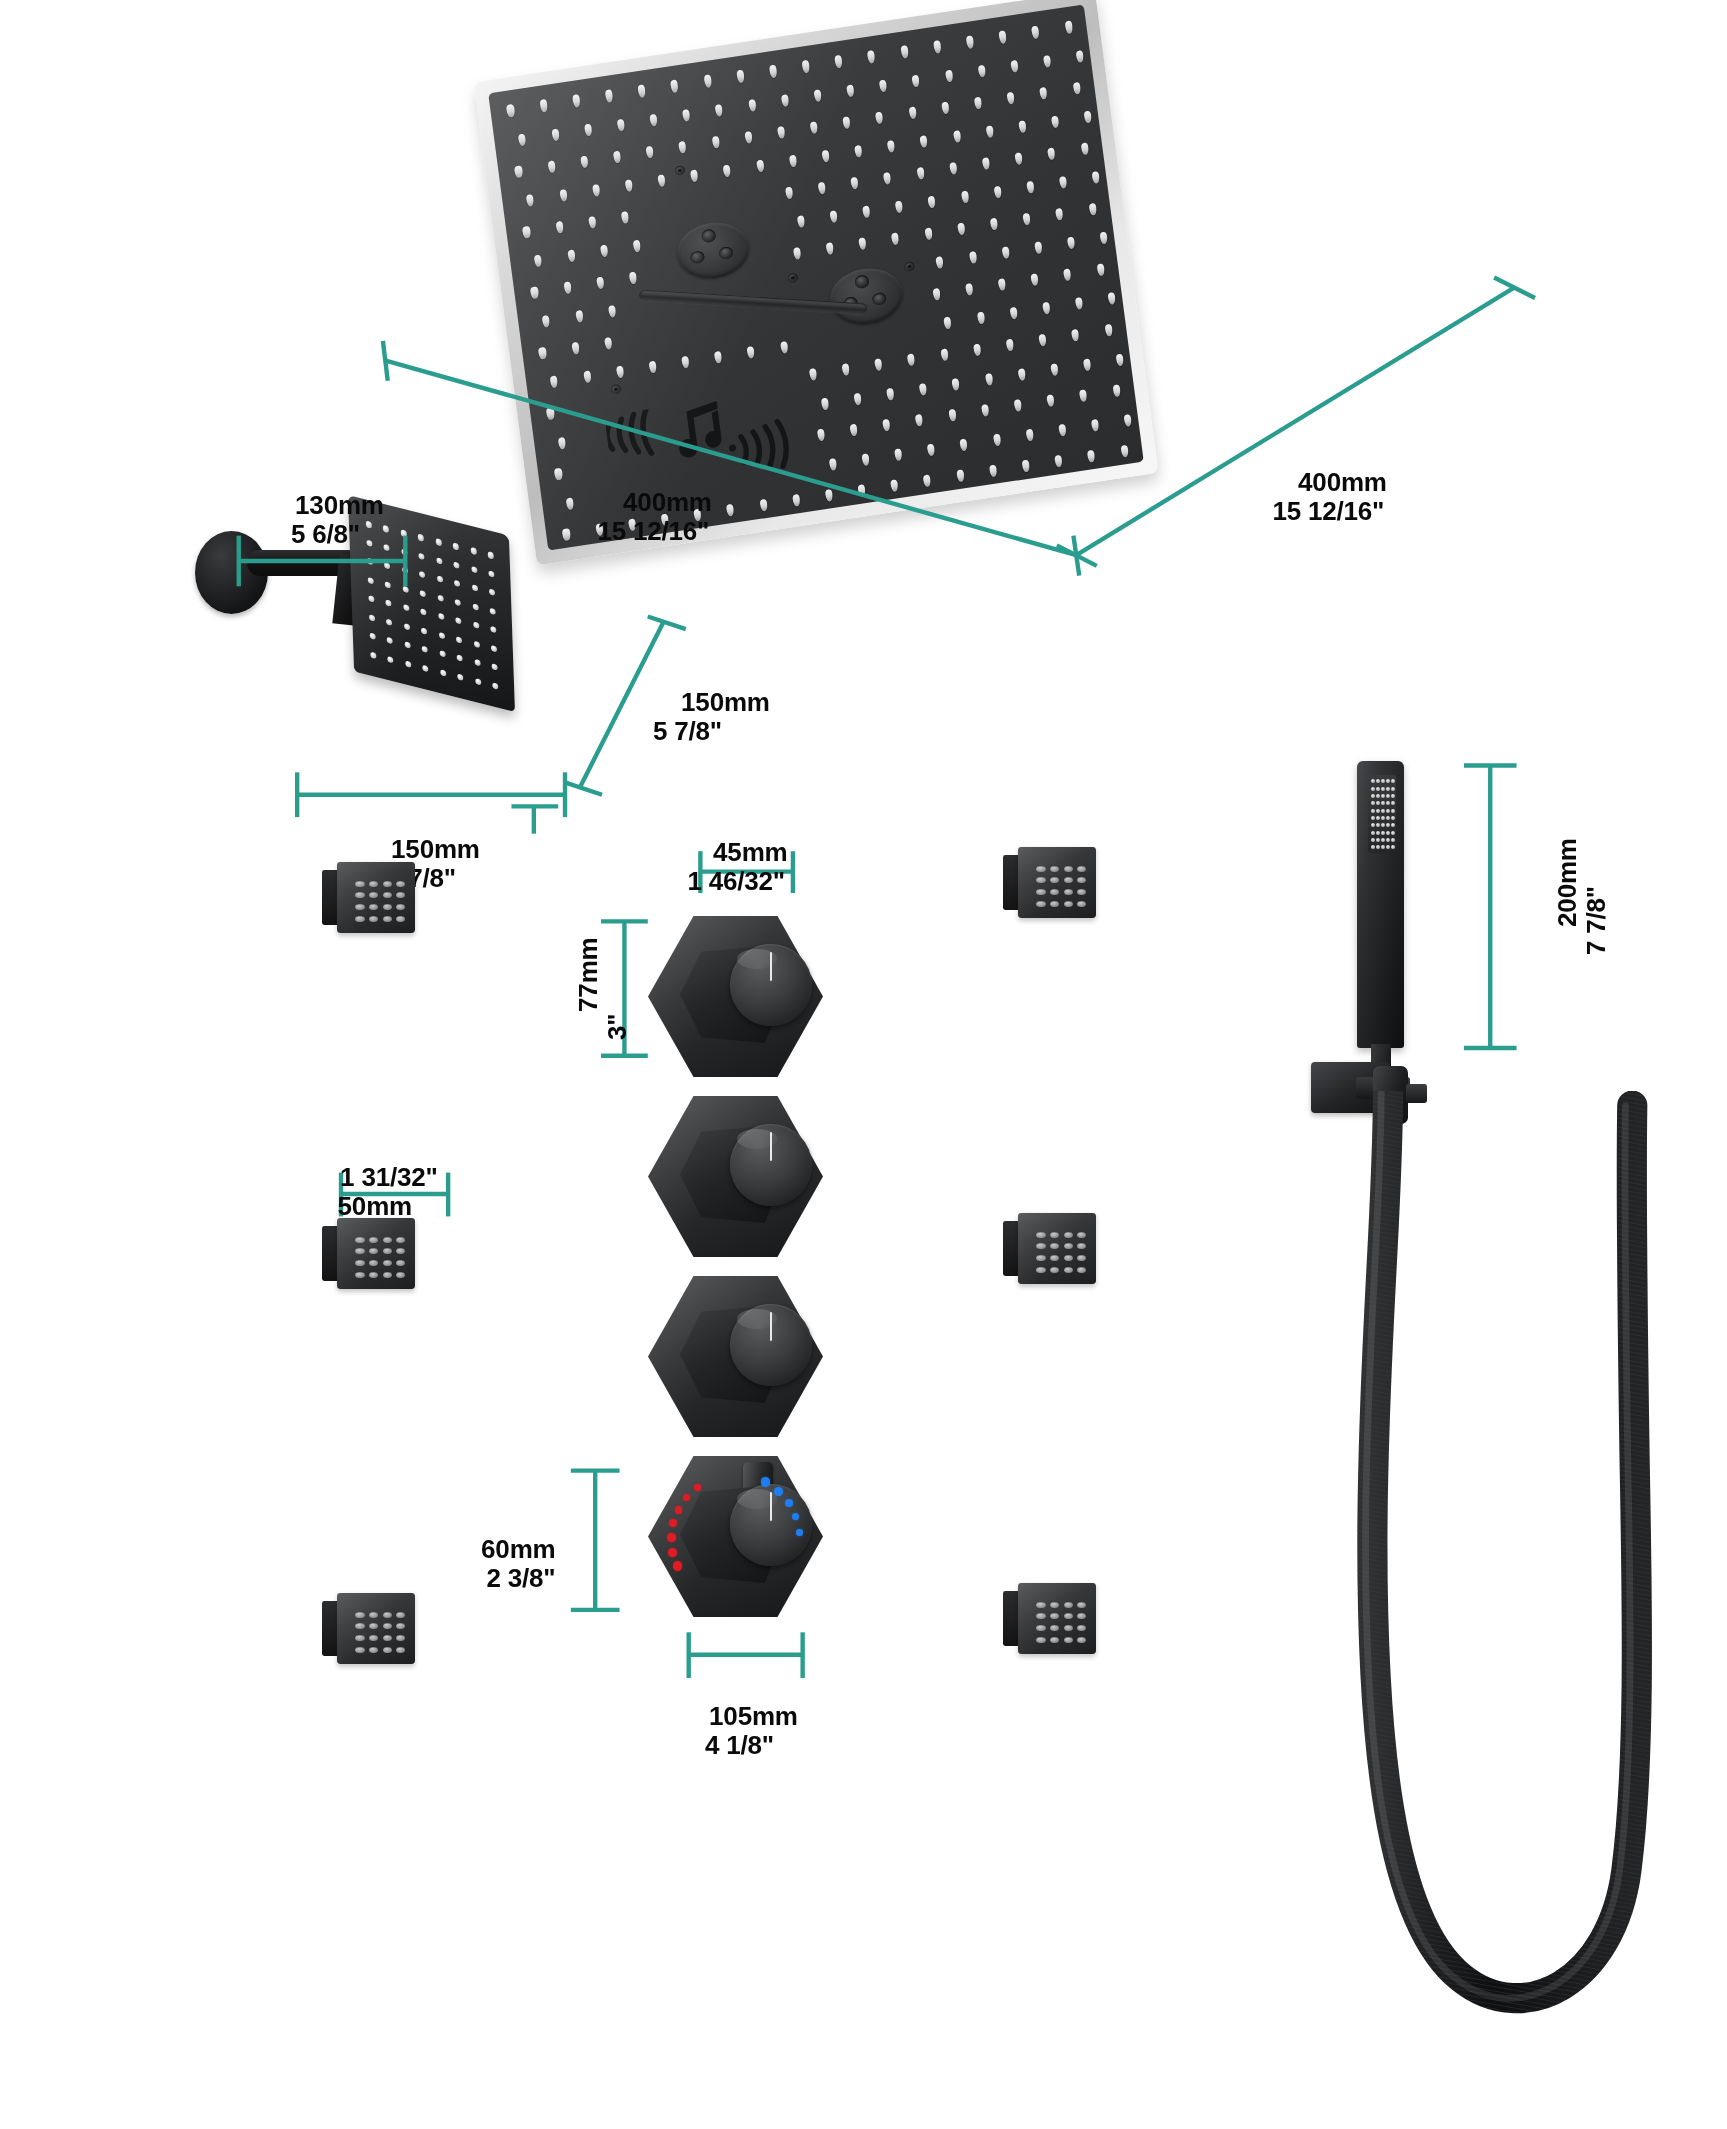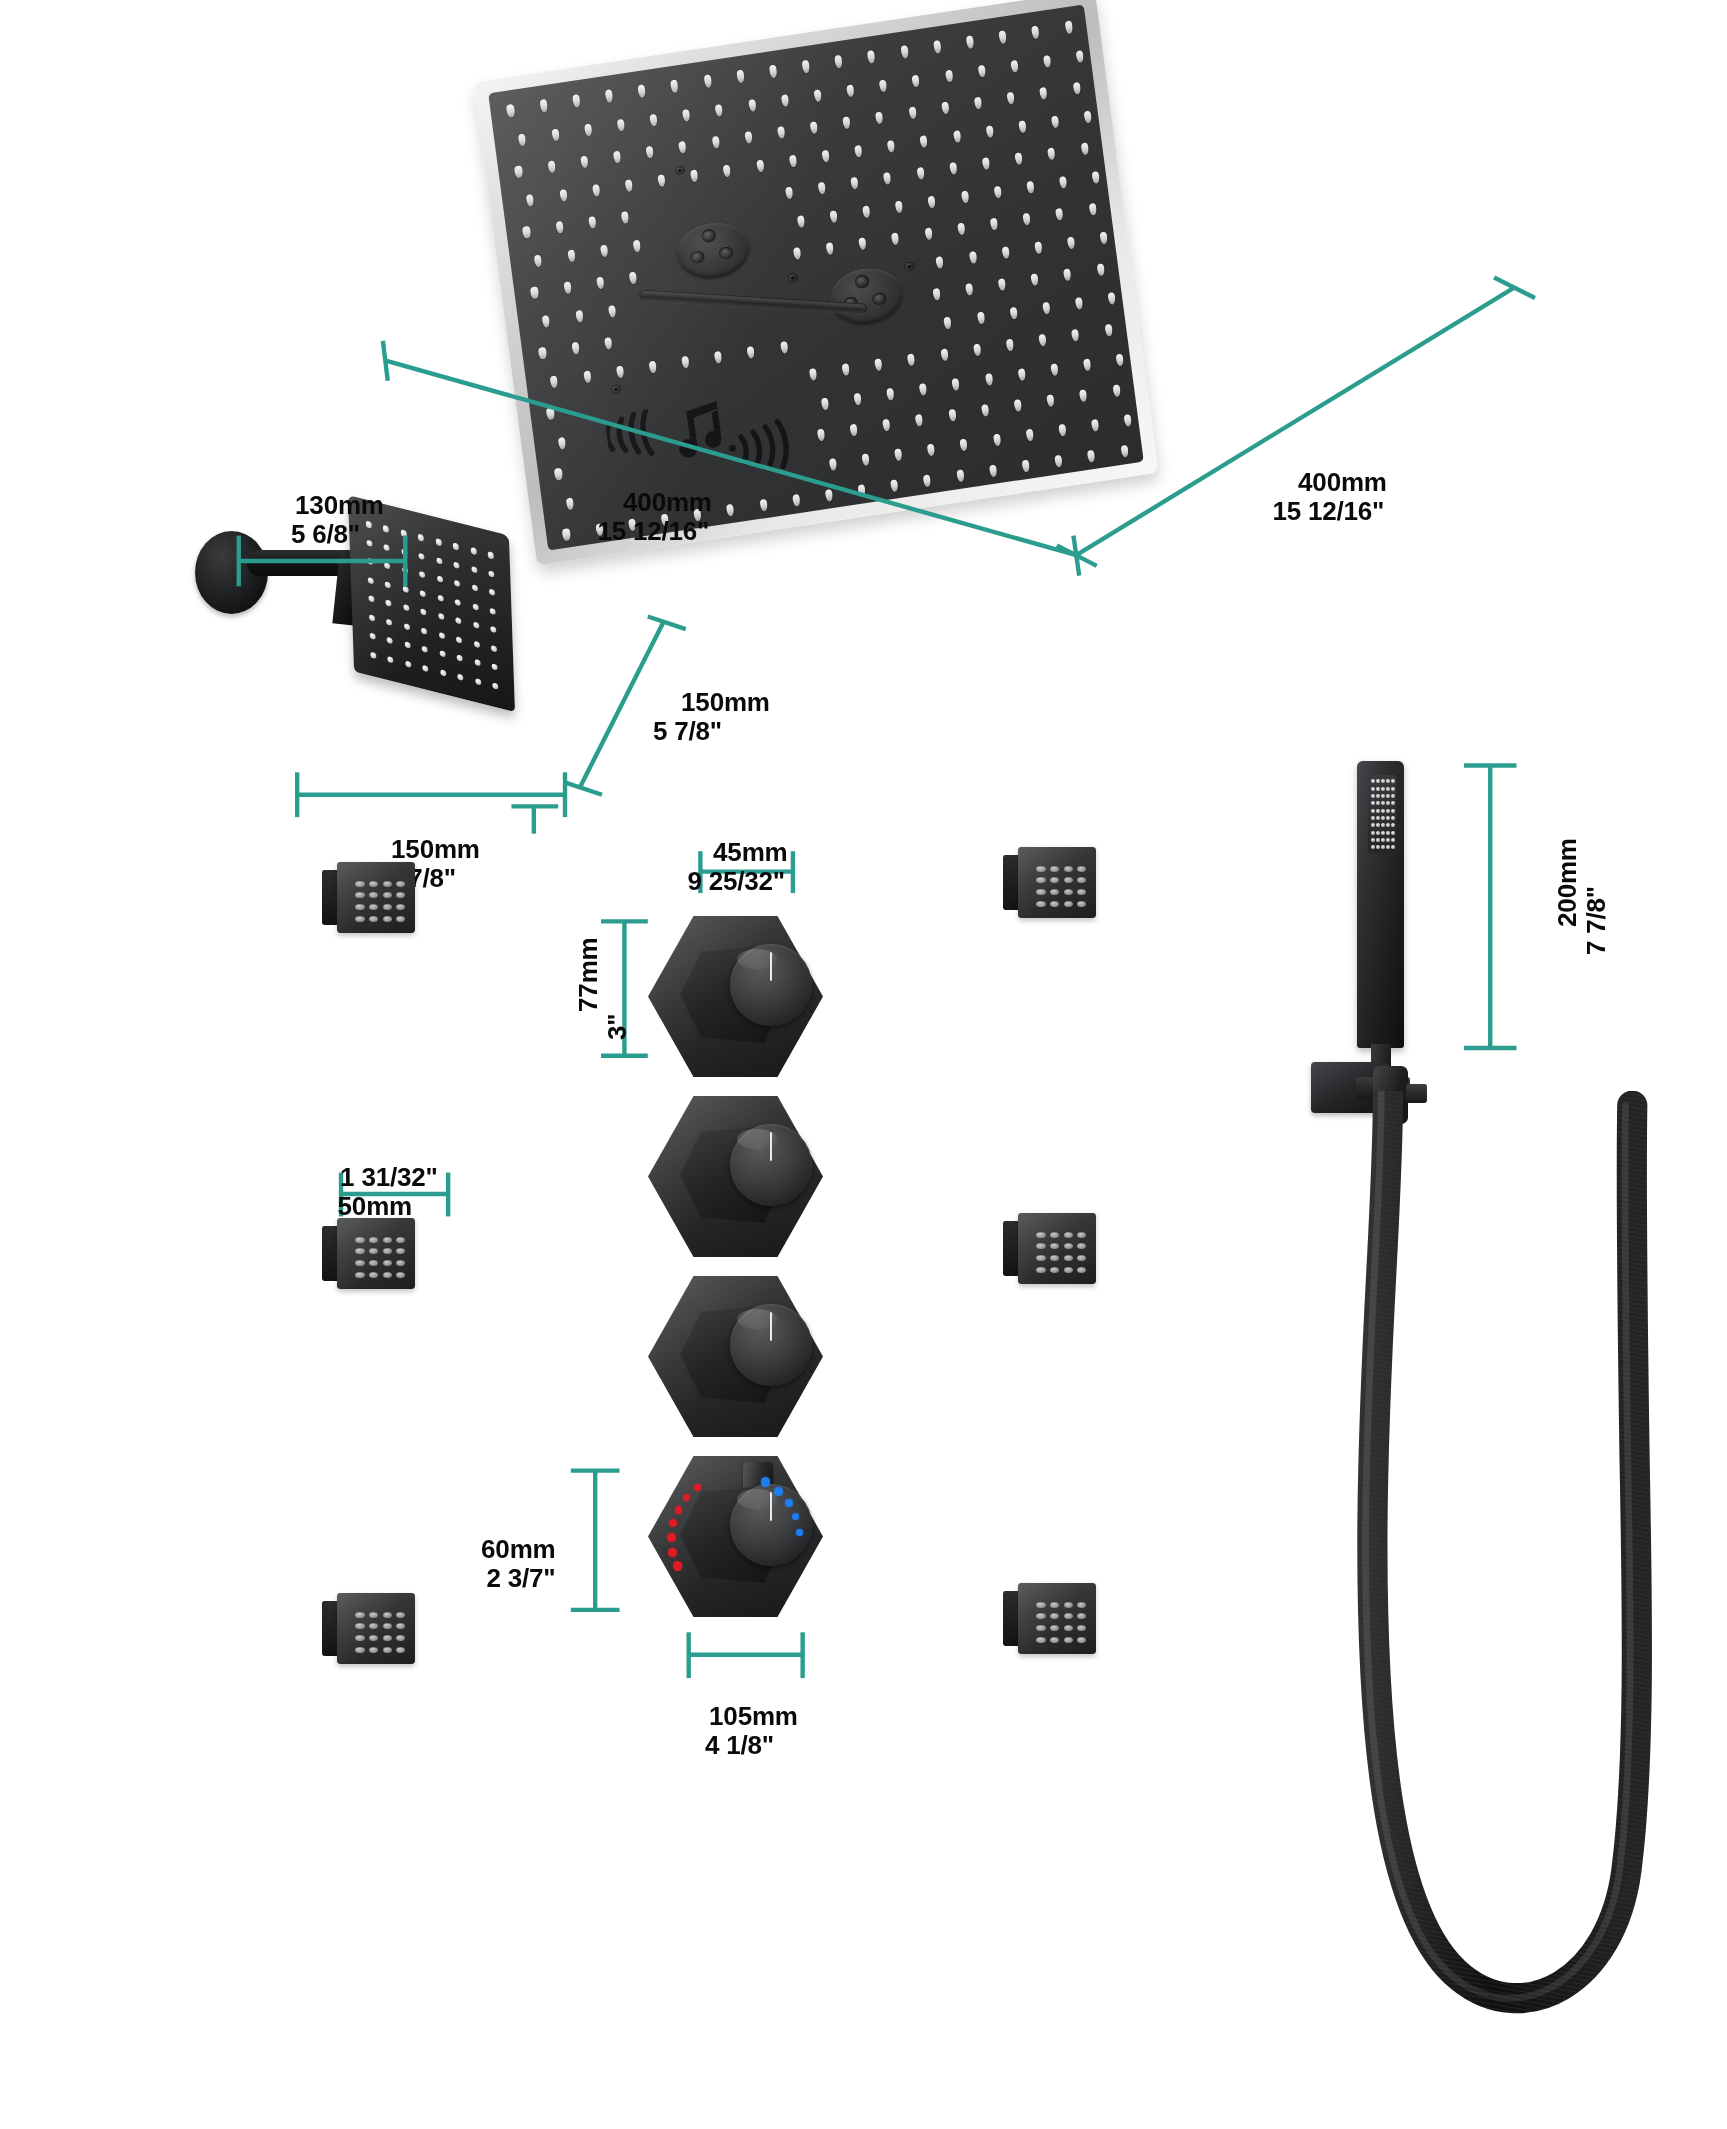--- a/index.html
+++ b/index.html
@@ -816,21 +816,21 @@
       <line x1="1234" y1="1892" x2="1330" y2="1892"></line>
       <line x1="1234" y1="2168" x2="1330" y2="2168"></line>
 
       <line x1="1096" y1="1656" x2="1096" y2="1712"></line>
       <line x1="1050" y1="1656" x2="1146" y2="1656"></line>
     </g>
   </svg>
 
   <div class="dimtext" style="left:685px;top:808px;font-size:26px;text-align:center;">
     <span>45mm
-9 25/32"</span>
+1 46/32"</span>
   </div>
   <div class="dimtext rot90ccw" style="left:544px;top:1040px;font-size:26px;text-align:left;">
     <span>77mm
 3"</span>
   </div>
 
   <div class="hexvalve" id="thermo" style="left:648px;top:1456px;">
     <div class="hex-plate"></div>
     <div class="therm-stop"></div>
     <div class="hex-boss"></div>
@@ -860,21 +860,21 @@
       <line x1="1172" y1="3306" x2="1272" y2="3306"></line>
 
       <line x1="1414" y1="3398" x2="1648" y2="3398"></line>
       <line x1="1414" y1="3352" x2="1414" y2="3446"></line>
       <line x1="1648" y1="3352" x2="1648" y2="3446"></line>
     </g>
   </svg>
 
   <div class="dimtext" style="left:453px;top:1505px;font-size:26px;text-align:right;">
     <span>60mm
-2 3/7"</span>
+2 3/8"</span>
   </div>
   <div class="dimtext" style="left:681px;top:1672px;font-size:26px;text-align:center;">
     <span>105mm
 4 1/8"</span>
   </div>
 
   <div id="handheld">
     <div class="hh-body"></div>
     <div class="hh-face" id="hh-face">
         <span class="hh-hole" style="left: 3.4px; top: 4.4px;"></span>

